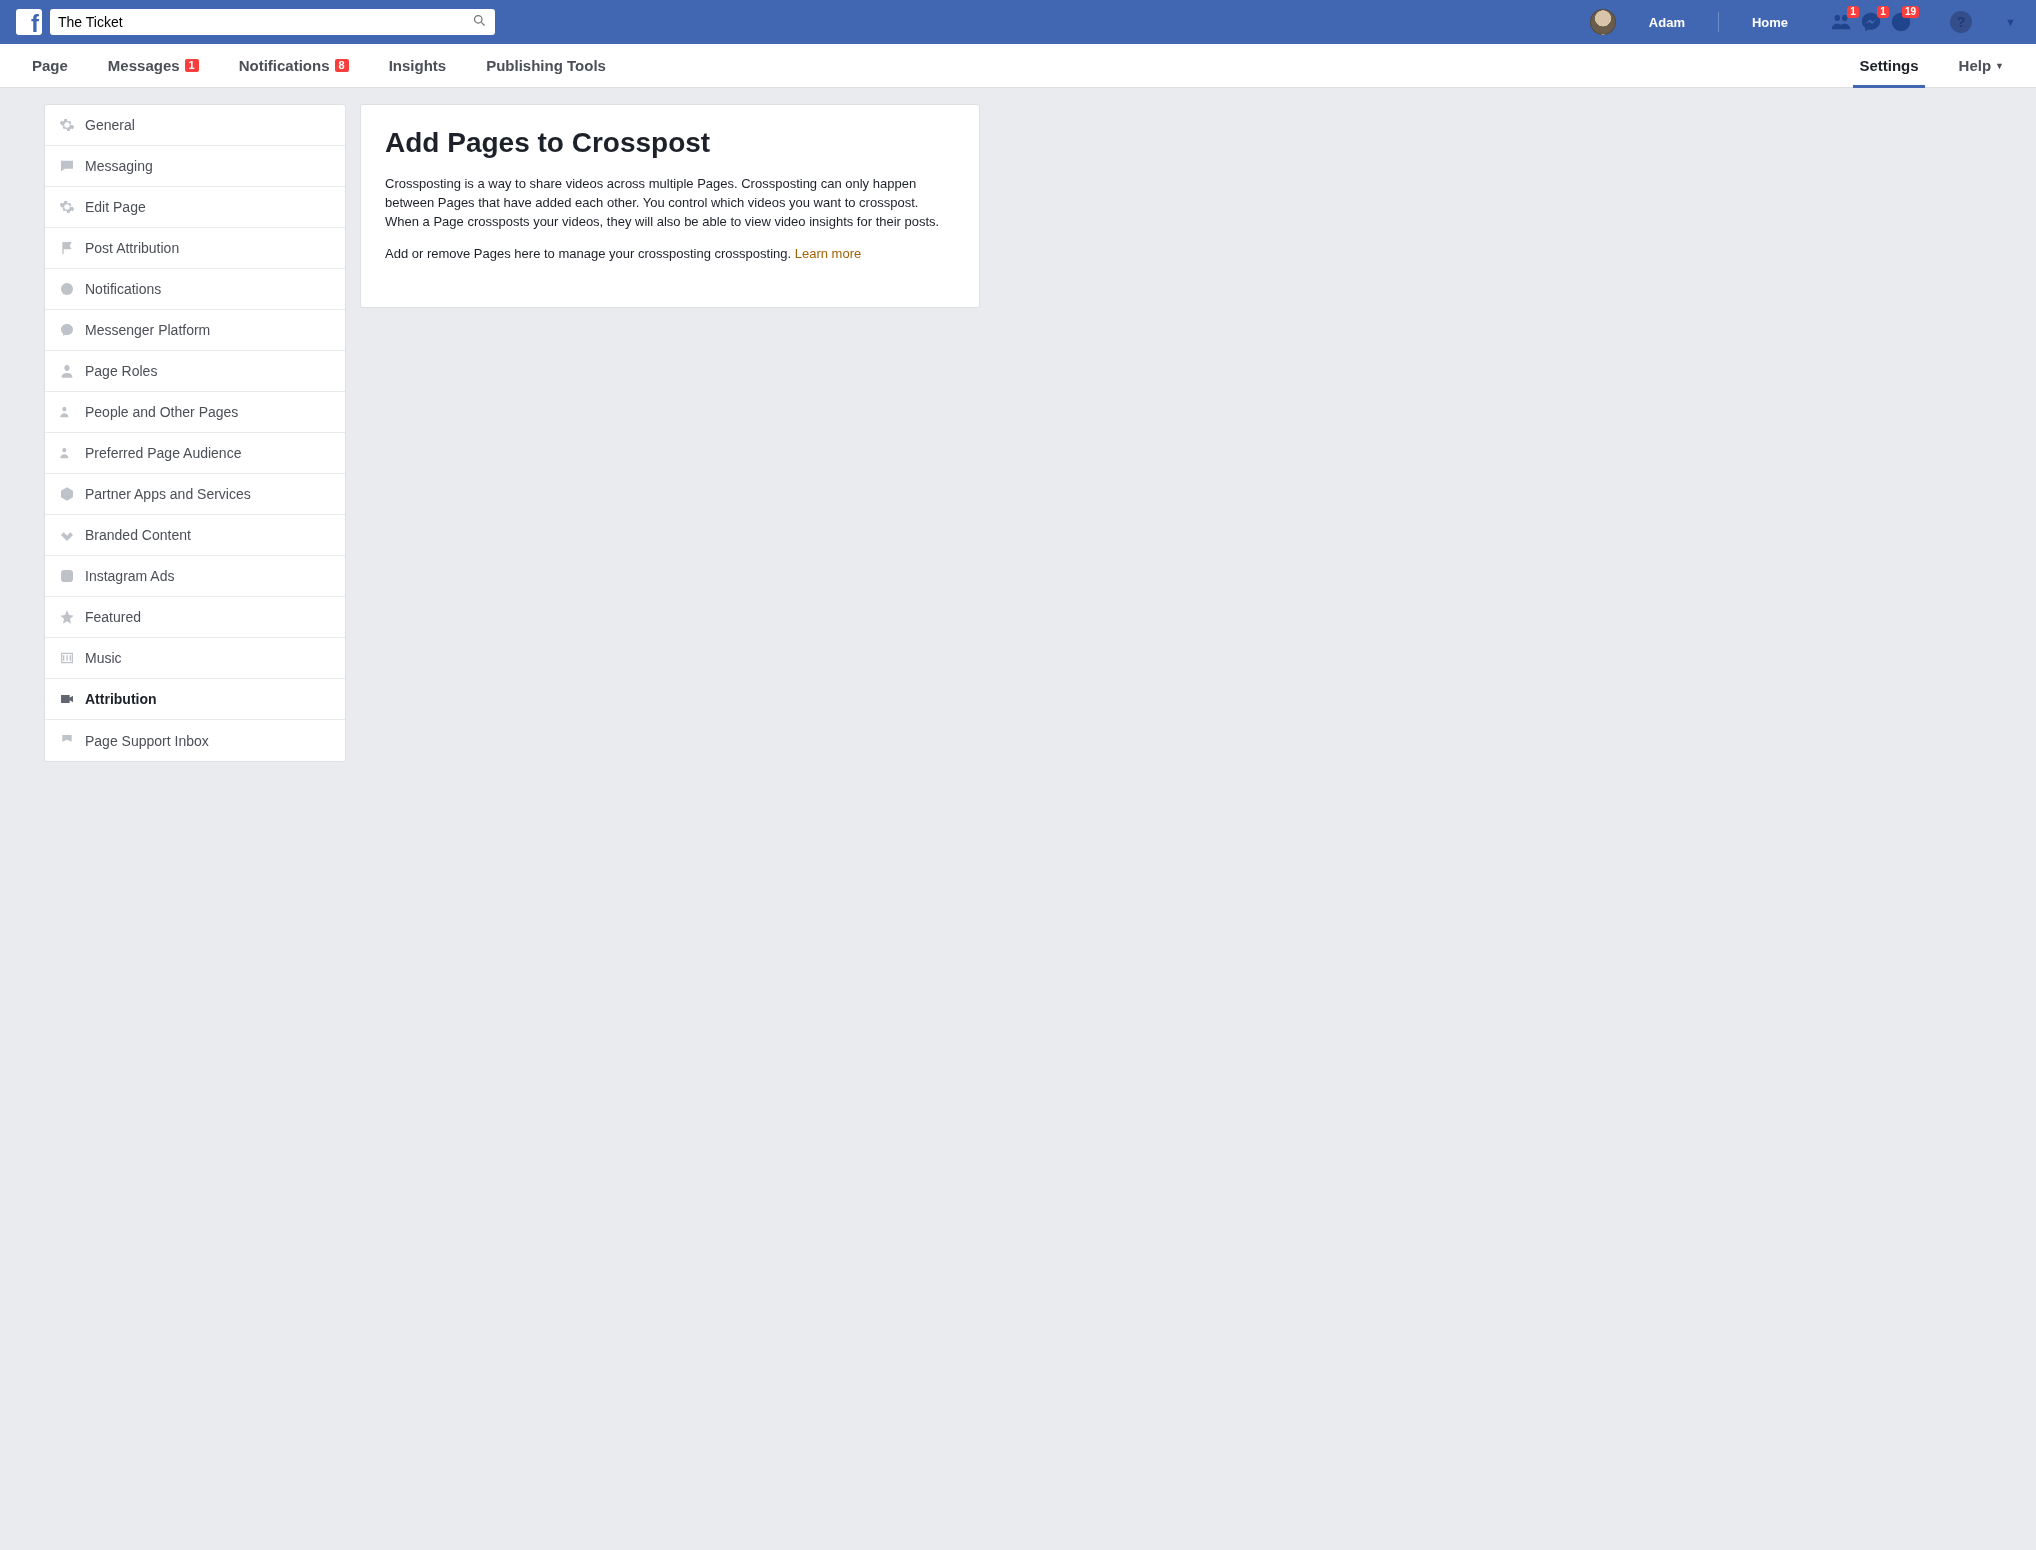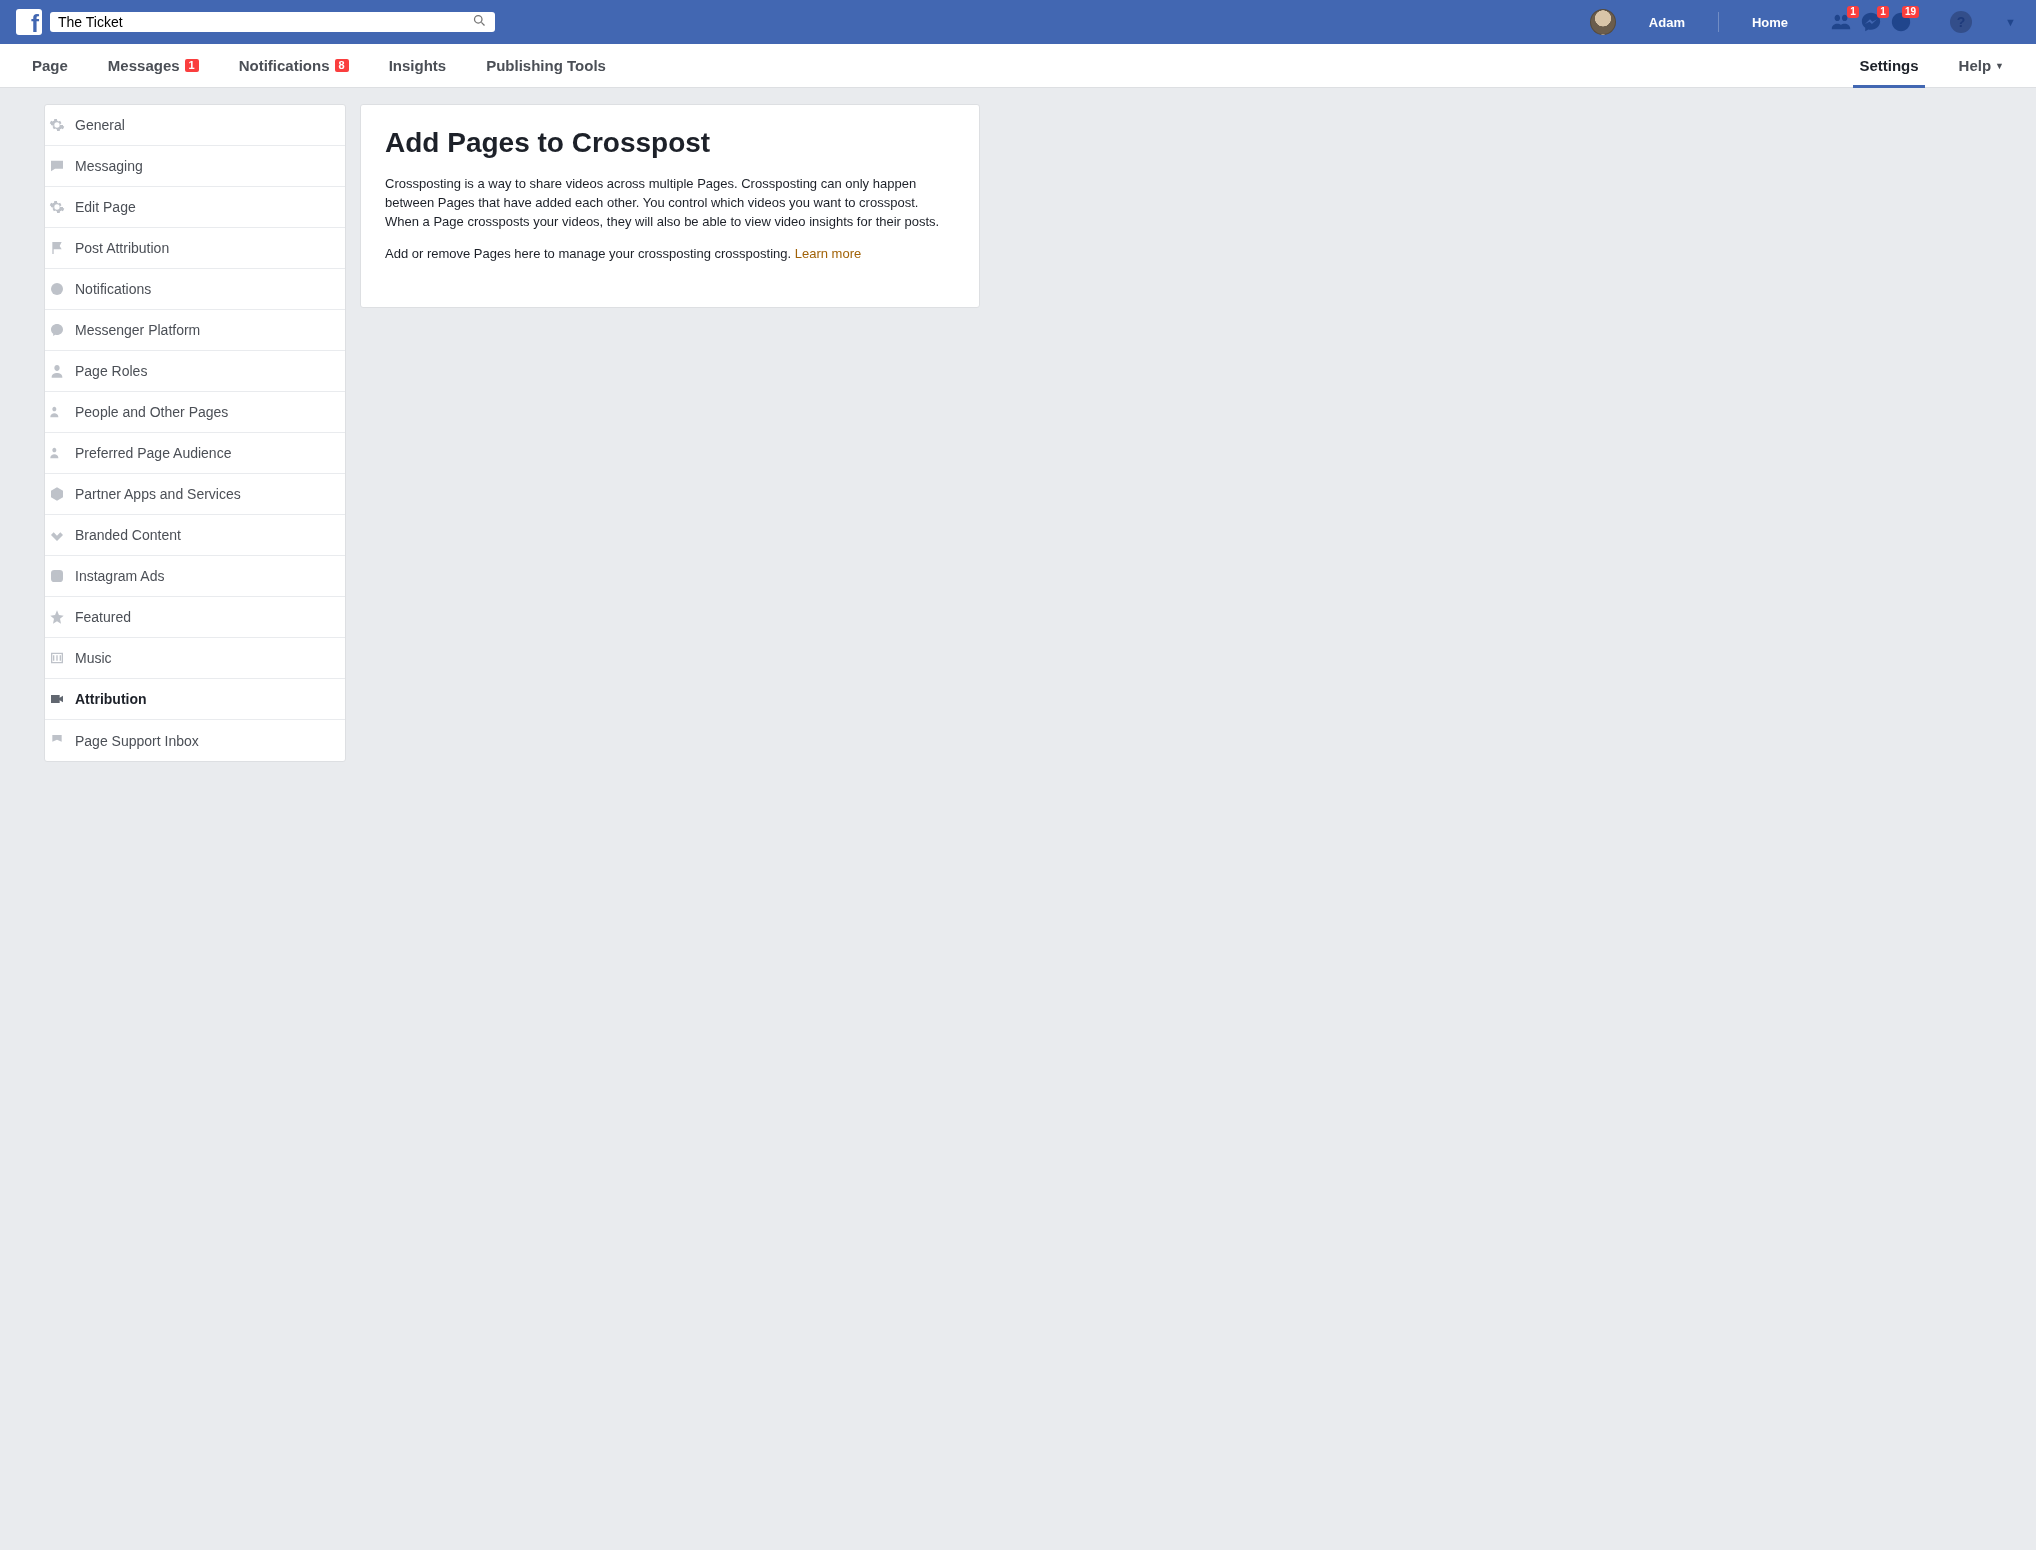--- a/index.html
+++ b/index.html
@@ -2,21 +2,21 @@
 <html><head>
 <meta charset="utf-8">
 <style>
 * { box-sizing: border-box; margin: 0; padding: 0; }
 body { font-family: Helvetica, Arial, sans-serif; background: #e9ebee; color: #1d2129; font-size: 14px; }
 
 
 .topbar { background: #4267b2; height: 44px; display: flex; align-items: center; padding: 0 16px; }
 .fb-logo { width: 26px; height: 26px; background: #fff; border-radius: 3px; display: flex; align-items: flex-end; justify-content: flex-end; color: #4267b2; font-weight: bold; font-size: 24px; line-height: 22px; padding-right: 3px; font-family: Arial, sans-serif; margin-right: 8px; flex-shrink: 0; }
 .search-wrap { position: relative; width: 445px; }
-.search-input { width: 100%; height: 20px; border: none; border-radius: 3px; padding: 0 30px 0 8px; font-size: 14px; outline: none; background: #fff; }
+.search-input { width: 100%; height: 26px; border: none; border-radius: 3px; padding: 0 30px 0 8px; font-size: 14px; outline: none; background: #fff; }
 .search-icon { position: absolute; right: 8px; top: 50%; transform: translateY(-50%); color: #888; font-size: 14px; }
 .topbar-right { margin-left: auto; display: flex; align-items: center; gap: 23px; }
 .avatar { width: 26px; height: 26px; border-radius: 50%; background: radial-gradient(circle at 50% 35%, #d8c4a8 40%, #6b5d4c 42%); border: 1px solid rgba(0,0,0,0.2); }
 .topbar-link { color: #fff; font-weight: bold; font-size: 13px; padding: 0 10px; cursor: pointer; }
 .sep { width: 1px; height: 20px; background: rgba(255,255,255,0.25); }
 .icon-group { display: flex; align-items: center; gap: 2px; margin-left: 6px; }
 .top-icon { position: relative; width: 28px; height: 28px; display: flex; align-items: center; justify-content: center; color: #2a4a95; cursor: pointer; }
 .top-icon svg { width: 22px; height: 22px; fill: #20458c; }
 .badge { position: absolute; top: -2px; right: -4px; background: #fa3e3e; color: #fff; font-size: 10px; font-weight: bold; border-radius: 3px; padding: 1px 3px; line-height: 1; min-width: 12px; text-align: center; }
 .help-icon { width: 22px; height: 22px; border-radius: 50%; background: #334e8a; color: #1e3a7b; display: flex; align-items: center; justify-content: center; font-weight: bold; font-size: 14px; margin-left: 12px; cursor: pointer; }
@@ -27,21 +27,21 @@
 .page-tab { display: flex; align-items: center; padding: 8px 20px; color: #4b4f56; font-size: 15px; font-weight: 600; cursor: pointer; position: relative; }
 .page-tab.active { color: #1d2129; }
 .page-tab.active::after { content: ""; position: absolute; left: 14px; right: 14px; bottom: -1px; height: 3px; background: #4267b2; }
 .badge-inline { background: #fa3e3e; color: #fff; font-size: 11px; font-weight: bold; border-radius: 2px; padding: 1px 4px; margin-left: 5px; line-height: 1; }
 .page-tabs-spacer { flex: 1; }
 .page-tab .sm-caret { font-size: 9px; margin-left: 4px; color: #4b4f56; }
 
 
 .body-wrap { display: flex; gap: 14px; padding: 16px 44px; align-items: flex-start; }
 .sidebar { width: 302px; background: #fff; border: 1px solid #dddfe2; border-radius: 3px; overflow: hidden; }
-.side-item { display: flex; align-items: center; height: 41px; padding: 0 4px; border-bottom: 1px solid #e9ebee; color: #4b4f56; font-size: 14px; cursor: pointer; }
+.side-item { display: flex; align-items: center; height: 41px; padding: 0 14px; border-bottom: 1px solid #e9ebee; color: #4b4f56; font-size: 14px; cursor: pointer; }
 .side-item:last-child { border-bottom: none; }
 .side-item svg, .side-item .ico { width: 16px; height: 16px; margin-right: 10px; flex-shrink: 0; fill: #bec2c9; color: #bec2c9; }
 .side-item.active { font-weight: bold; color: #1d2129; }
 .side-item.active .ico, .side-item.active svg { fill: #616770; color: #616770; }
 
 .main-panel { flex: 1; max-width: 620px; background: #fff; border: 1px solid #dddfe2; border-radius: 3px; padding: 22px 24px 28px; }
 .main-title { font-size: 28px; font-weight: bold; color: #1d2129; margin-bottom: 16px; }
 .main-desc { font-size: 13px; line-height: 1.45; color: #1d2129; margin-bottom: 14px; }
 .manage-line { font-size: 13px; color: #1d2129; margin-bottom: 18px; }
 .learn-link { color: #a16207; cursor: pointer; }

